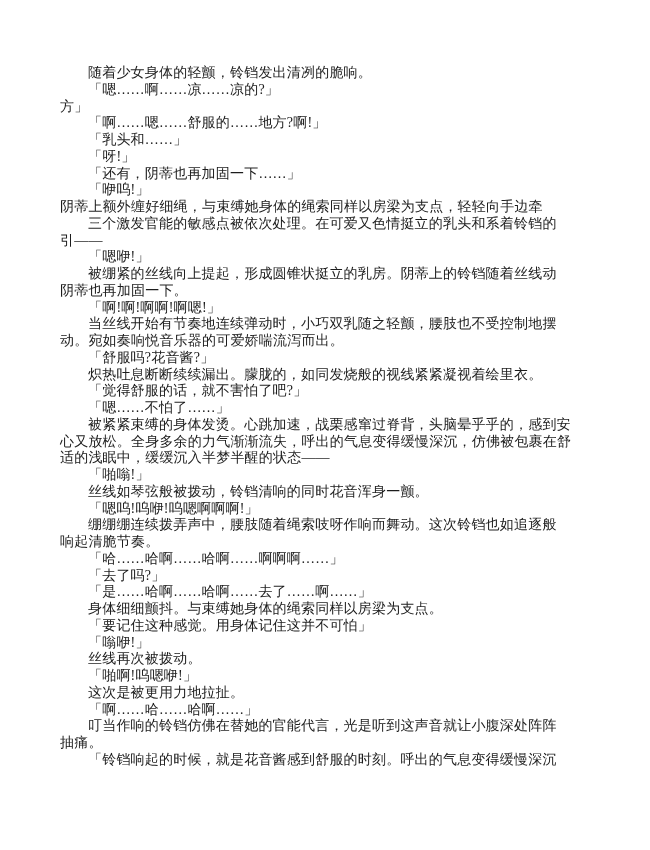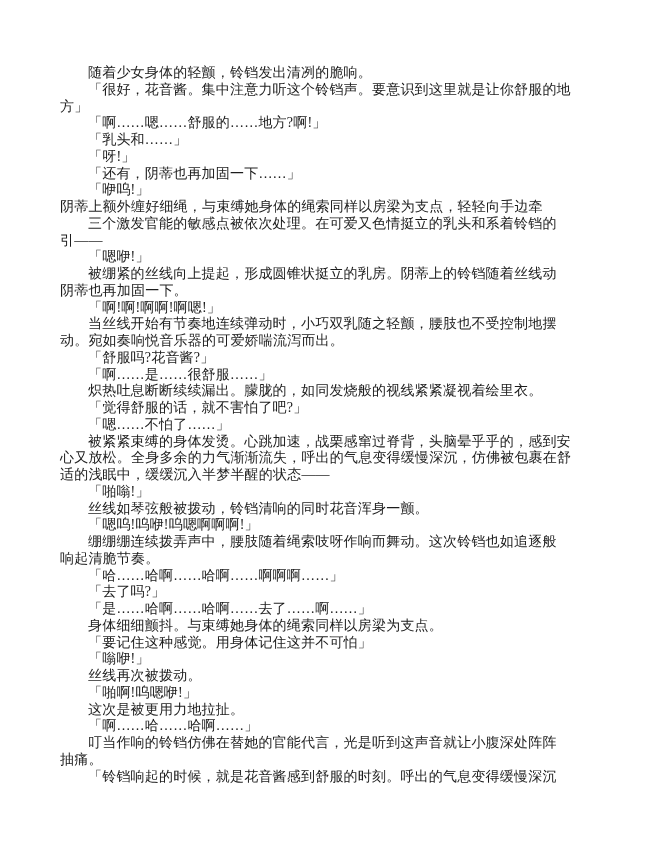--- a/index.html
+++ b/index.html
@@ -41,38 +41,37 @@
   .line.indent {
     text-indent: 2em;
   }
 </style>
 </head>
 <body style="background: rgb(255, 255, 255);">
 
 <div class="page">
   <div class="text-block" id="text-block" style="color: rgb(28, 28, 28);">
       <div class="line indent">随着少女身体的轻颤，铃铛发出清冽的脆响。</div>
-      <div class="line indent">「很好，花音酱。集中注意力听这个铃铛声。要意识到这里就是让你舒服的地</div>
+      <div class="line indent">「嗯……啊……凉……凉的?」</div>
       <div class="line">方」</div>
       <div class="line indent">「啊……嗯……舒服的……地方?啊!」</div>
       <div class="line indent">「乳头和……」</div>
       <div class="line indent">「呀!」</div>
       <div class="line indent">「还有，阴蒂也再加固一下……」</div>
       <div class="line indent">「咿呜!」</div>
       <div class="line">阴蒂上额外缠好细绳，与束缚她身体的绳索同样以房梁为支点，轻轻向手边牵</div>
       <div class="line indent">三个激发官能的敏感点被依次处理。在可爱又色情挺立的乳头和系着铃铛的</div>
       <div class="line">引——</div>
       <div class="line indent">「嗯咿!」</div>
       <div class="line indent">被绷紧的丝线向上提起，形成圆锥状挺立的乳房。阴蒂上的铃铛随着丝线动</div>
       <div class="line">阴蒂也再加固一下。</div>
       <div class="line indent">「啊!啊!啊啊!啊嗯!」</div>
       <div class="line indent">当丝线开始有节奏地连续弹动时，小巧双乳随之轻颤，腰肢也不受控制地摆</div>
       <div class="line">动。宛如奏响悦音乐器的可爱娇喘流泻而出。</div>
       <div class="line indent">「舒服吗?花音酱?」</div>
-      <div class="line indent">「啊……是……很舒服……」</div>
       <div class="line indent">炽热吐息断断续续漏出。朦胧的，如同发烧般的视线紧紧凝视着绘里衣。</div>
       <div class="line indent">「觉得舒服的话，就不害怕了吧?」</div>
       <div class="line indent">「嗯……不怕了……」</div>
       <div class="line indent">被紧紧束缚的身体发烫。心跳加速，战栗感窜过脊背，头脑晕乎乎的，感到安</div>
       <div class="line">心又放松。全身多余的力气渐渐流失，呼出的气息变得缓慢深沉，仿佛被包裹在舒</div>
       <div class="line">适的浅眠中，缓缓沉入半梦半醒的状态——</div>
       <div class="line indent">「啪嗡!」</div>
       <div class="line indent">丝线如琴弦般被拨动，铃铛清响的同时花音浑身一颤。</div>
       <div class="line indent">「嗯呜!呜咿!呜嗯啊啊啊!」</div>
       <div class="line indent">绷绷绷连续拨弄声中，腰肢随着绳索吱呀作响而舞动。这次铃铛也如追逐般</div>

